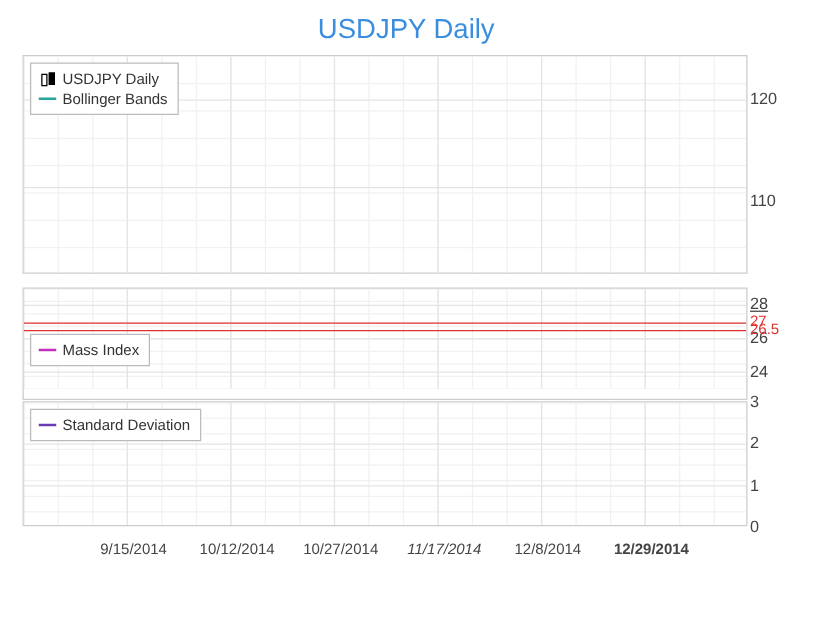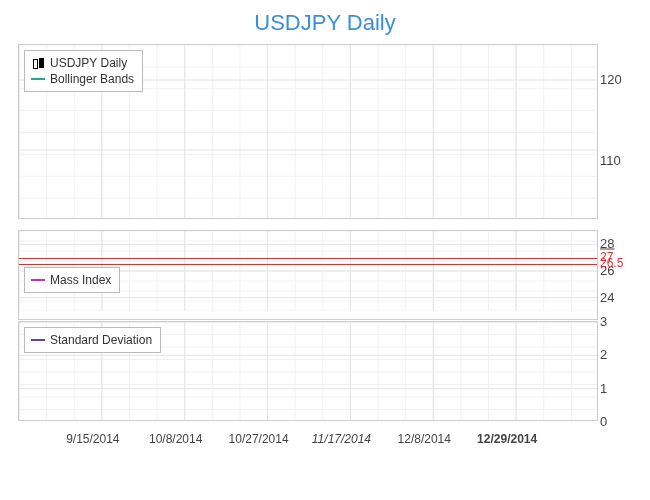--- a/index.html
+++ b/index.html
@@ -42,21 +42,21 @@
     position: absolute;
     top: 44px;
     left: 600px;
     width: 40px;
     font-size: 13px;
     color: #444;
   }
   .ylab { position: absolute; left: 0; transform: translateY(-50%); }
   .xaxis {
     position: absolute;
-    left: 10px;
+    left: 24px;
     top: 432px;
     width: 580px;
     height: 20px;
   }
   .xlab {
     position: absolute;
     top: 0;
     font-size: 12px;
     color: #444;
     transform: translateX(-50%);
@@ -287,21 +287,21 @@
     <div class="ylab" style="top: 226px; text-align: center;">26</div>
     <div class="ylab" style="top: 252.667px;">24</div>
     <div class="ylab" style="top: 277px;">3</div>
     <div class="ylab" style="top: 310.333px;">2</div>
     <div class="ylab" style="top: 343.667px;">1</div>
     <div class="ylab" style="top: 377px;">0</div>
   </div>
 
 <div class="xaxis" id="xaxis">
     <div class="xlab" style="left: 82.8571px;">9/15/2014</div>
-    <div class="xlab" style="left: 165.714px;">10/8/2014</div>
+    <div class="xlab" style="left: 165.714px;">10/12/2014</div>
     <div class="xlab" style="left: 248.571px;">10/27/2014</div>
     <div class="xlab" style="left: 331.429px; font-style: italic;">11/17/2014</div>
     <div class="xlab" style="left: 414.286px;">12/8/2014</div>
     <div class="xlab" style="left: 497.143px; font-weight: bold;">12/29/2014</div>
   </div>
 
 <div class="ref-label" style="left: 600px; top: 256.667px;">27</div>
 <div class="ref-label" style="left: 600px; top: 263.333px;">26.5</div>
 
 </body></html>

